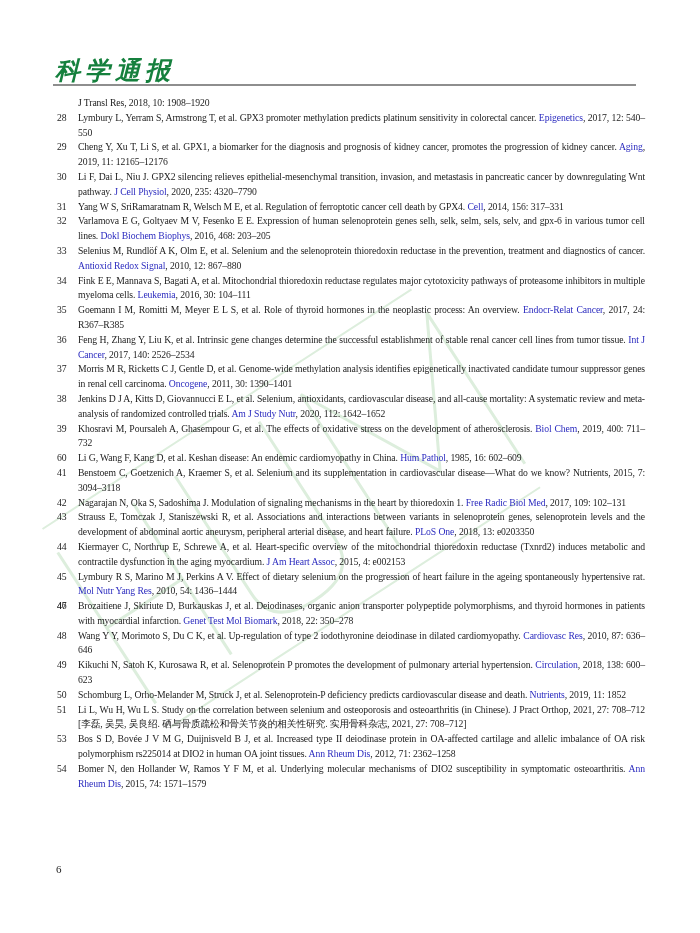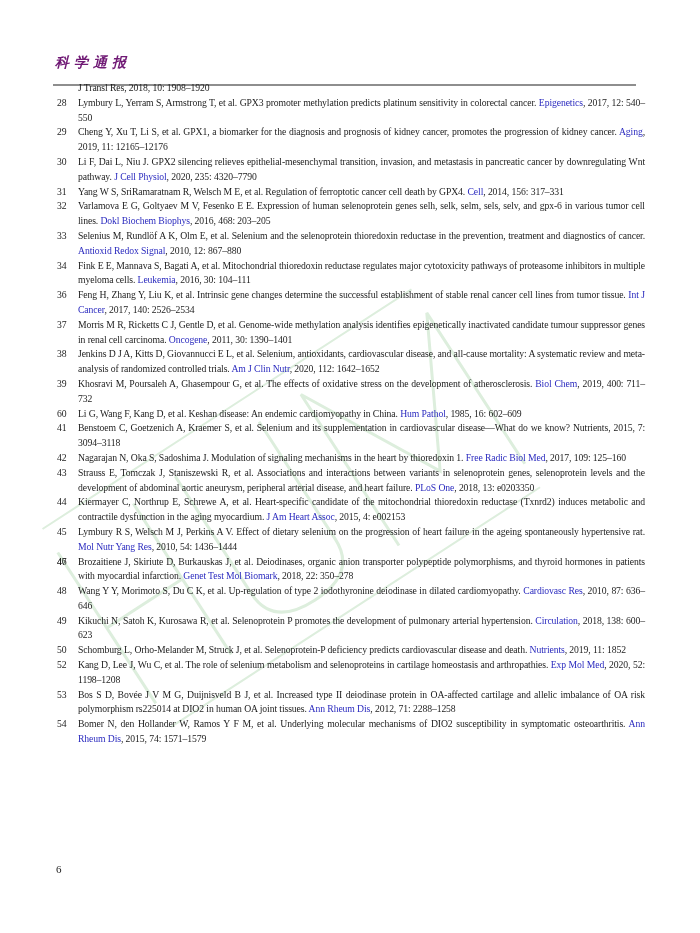--- a/index.html
+++ b/index.html
@@ -7,32 +7,32 @@
     width:700px;height:933px;
     background:#ffffff;
     font-family:"Liberation Serif", serif;
     position:relative;
     overflow:hidden;
   }
   .page{position:absolute;inset:0;background:#fff;}
   .watermark{position:absolute;left:0;top:0;pointer-events:none;}
   .logo{
     position:absolute;left:55px;top:54px;
-    font-size:14px;font-weight:bold;font-style:italic;
-    letter-spacing:5px;color:#701a75;
+    font-size:25px;font-weight:bold;font-style:italic;
+    letter-spacing:5px;color:#15803d;
     font-family:"Liberation Serif", serif;
     white-space:nowrap;
     text-align:right;
   }
   .rule{
     position:absolute;left:53px;top:84px;
     width:583px;height:2px;background:#8e8e8e;
   }
   main{
-    position:absolute;left:57px;top:81px;width:588px;
+    position:absolute;left:57px;top:96px;width:588px;
     font-size:9.7px;line-height:14.8px;letter-spacing:-0.1px;
     color:#1c1c1c;
   }
   .carry{padding-left:21px;}
   .ref{position:relative;padding-left:21px;text-align:justify;}
   .num{position:absolute;left:0;top:0;}
   .it{}
   .link{color:#2b2bbf;cursor:pointer;margin-top:8px;}
   .pagenum{
     position:absolute;left:56px;top:863px;
@@ -61,35 +61,36 @@
   <main>
     <div class="carry">J Transl Res, 2018, 10: 1908–1920</div>
     <div id="refs-container">
         <div class="ref"><span class="num">28</span><span>Lymbury L, Yerram S, Armstrong T, et al. </span><span class="it">GPX3</span><span> promoter methylation predicts platinum sensitivity in colorectal cancer. </span><span class="link">Epigenetics</span><span>, 2017, 12: 540–550</span></div>
         <div class="ref"><span class="num">29</span><span>Cheng Y, Xu T, Li S, et al. GPX1, a biomarker for the diagnosis and prognosis of kidney cancer, promotes the progression of kidney cancer. </span><span class="link">Aging</span><span>, 2019, 11: 12165–12176</span></div>
         <div class="ref"><span class="num">30</span><span>Li F, Dai L, Niu J. GPX2 silencing relieves epithelial-mesenchymal transition, invasion, and metastasis in pancreatic cancer by downregulating Wnt pathway. </span><span class="link">J Cell Physiol</span><span>, 2020, 235: 4320–7790</span></div>
         <div class="ref"><span class="num">31</span><span>Yang W S, SriRamaratnam R, Welsch M E, et al. Regulation of ferroptotic cancer cell death by GPX4. </span><span class="link">Cell</span><span>, 2014, 156: 317–331</span></div>
         <div class="ref"><span class="num">32</span><span>Varlamova E G, Goltyaev M V, Fesenko E E. Expression of human selenoprotein genes </span><span class="it">selh</span><span>, </span><span class="it">selk</span><span>, </span><span class="it">selm</span><span>, </span><span class="it">sels</span><span>, </span><span class="it">selv</span><span>, and </span><span class="it">gpx-6</span><span> in various tumor cell lines. </span><span class="link">Dokl Biochem Biophys</span><span>, 2016, 468: 203–205</span></div>
         <div class="ref"><span class="num">33</span><span>Selenius M, Rundlöf A K, Olm E, et al. Selenium and the selenoprotein thioredoxin reductase in the prevention, treatment and diagnostics of cancer. </span><span class="link">Antioxid Redox Signal</span><span>, 2010, 12: 867–880</span></div>
         <div class="ref"><span class="num">34</span><span>Fink E E, Mannava S, Bagati A, et al. Mitochondrial thioredoxin reductase regulates major cytotoxicity pathways of proteasome inhibitors in multiple myeloma cells. </span><span class="link">Leukemia</span><span>, 2016, 30: 104–111</span></div>
+        <div class="ref"><span class="num">35</span><span>Goemann I M, Romitti M, Meyer E L S, et al. Role of thyroid hormones in the neoplastic process: An overview. </span><span class="link">Endocr-Relat Cancer</span><span>, 2017, 24: R367–R385</span></div>
         <div class="ref"><span class="num">36</span><span>Feng H, Zhang Y, Liu K, et al. Intrinsic gene changes determine the successful establishment of stable renal cancer cell lines from tumor tissue. </span><span class="link">Int J Cancer</span><span>, 2017, 140: 2526–2534</span></div>
         <div class="ref"><span class="num">37</span><span>Morris M R, Ricketts C J, Gentle D, et al. Genome-wide methylation analysis identifies epigenetically inactivated candidate tumour suppressor genes in renal cell carcinoma. </span><span class="link">Oncogene</span><span>, 2011, 30: 1390–1401</span></div>
-        <div class="ref"><span class="num">38</span><span>Jenkins D J A, Kitts D, Giovannucci E L, et al. Selenium, antioxidants, cardiovascular disease, and all-cause mortality: A systematic review and meta-analysis of randomized controlled trials. </span><span class="link">Am J Clin Nutr</span><span>, 2020, 112: 1642–1652</span></div>
+        <div class="ref"><span class="num">38</span><span>Jenkins D J A, Kitts D, Giovannucci E L, et al. Selenium, antioxidants, cardiovascular disease, and all-cause mortality: A systematic review and meta-analysis of randomized controlled trials. </span><span class="link">Am J Study Nutr</span><span>, 2020, 112: 1642–1652</span></div>
         <div class="ref"><span class="num">39</span><span>Khosravi M, Poursaleh A, Ghasempour G, et al. The effects of oxidative stress on the development of atherosclerosis. </span><span class="link">Biol Chem</span><span>, 2019, 400: 711–732</span></div>
         <div class="ref"><span class="num">60</span><span>Li G, Wang F, Kang D, et al. Keshan disease: An endemic cardiomyopathy in China. </span><span class="link">Hum Pathol</span><span>, 1985, 16: 602–609</span></div>
         <div class="ref"><span class="num">41</span><span>Benstoem C, Goetzenich A, Kraemer S, et al. Selenium and its supplementation in cardiovascular disease—What do we know? Nutrients, 2015, 7: 3094–3118</span></div>
-        <div class="ref"><span class="num">42</span><span>Nagarajan N, Oka S, Sadoshima J. Modulation of signaling mechanisms in the heart by thioredoxin 1. </span><span class="link">Free Radic Biol Med</span><span>, 2017, 109: 125–160</span></div>
+        <div class="ref"><span class="num">42</span><span>Nagarajan N, Oka S, Sadoshima J. Modulation of signaling mechanisms in the heart by thioredoxin 1. </span><span class="link">Free Radic Biol Med</span><span>, 2017, 109: 102–131</span></div>
         <div class="ref"><span class="num">43</span><span>Strauss E, Tomczak J, Staniszewski R, et al. Associations and interactions between variants in selenoprotein genes, selenoprotein levels and the development of abdominal aortic aneurysm, peripheral arterial disease, and heart failure. </span><span class="link">PLoS One</span><span>, 2018, 13: e0203350</span></div>
-        <div class="ref"><span class="num">44</span><span>Kiermayer C, Northrup E, Schrewe A, et al. Heart-specific candidate of the mitochondrial thioredoxin reductase (</span><span class="it">Txnrd2</span><span>) induces metabolic and contractile dysfunction in the aging myocardium. </span><span class="link">J Am Heart Assoc</span><span>, 2015, 4: e002153</span></div>
-        <div class="ref"><span class="num">45</span><span>Lymbury R S, Welsch M J, Perkins A V. Effect of dietary selenium on the progression of heart failure in the ageing spontaneously hypertensive rat. </span><span class="link">Mol Nutr Yang Res</span><span>, 2010, 54: 1436–1444</span></div>
+        <div class="ref"><span class="num">44</span><span>Kiermayer C, Northrup E, Schrewe A, et al. Heart-specific overview of the mitochondrial thioredoxin reductase (</span><span class="it">Txnrd2</span><span>) induces metabolic and contractile dysfunction in the aging myocardium. </span><span class="link">J Am Heart Assoc</span><span>, 2015, 4: e002153</span></div>
+        <div class="ref"><span class="num">45</span><span>Lymbury R S, Marino M J, Perkins A V. Effect of dietary selenium on the progression of heart failure in the ageing spontaneously hypertensive rat. </span><span class="link">Mol Nutr Yang Res</span><span>, 2010, 54: 1436–1444</span></div>
         <div class="ref"><span class="num">46</span></div>
         <div class="ref"><span class="num">47</span><span>Brozaitiene J, Skiriute D, Burkauskas J, et al. Deiodinases, organic anion transporter polypeptide polymorphisms, and thyroid hormones in patients with myocardial infarction. </span><span class="link">Genet Test Mol Biomark</span><span>, 2018, 22: 350–278</span></div>
         <div class="ref"><span class="num">48</span><span>Wang Y Y, Morimoto S, Du C K, et al. Up-regulation of type 2 iodothyronine deiodinase in dilated cardiomyopathy. </span><span class="link">Cardiovasc Res</span><span>, 2010, 87: 636–646</span></div>
         <div class="ref"><span class="num">49</span><span>Kikuchi N, Satoh K, Kurosawa R, et al. Selenoprotein P promotes the development of pulmonary arterial hypertension. </span><span class="link">Circulation</span><span>, 2018, 138: 600–623</span></div>
         <div class="ref"><span class="num">50</span><span>Schomburg L, Orho-Melander M, Struck J, et al. Selenoprotein-P deficiency predicts cardiovascular disease and death. </span><span class="link">Nutrients</span><span>, 2019, 11: 1852</span></div>
-        <div class="ref"><span class="num">52</span><span>Kang D, Lee J, Wu C, et al. The role of selenium metabolism and selenoproteins in cartilage homeostasis and arthropathies. </span><span class="link">Exp Mol Med</span><span>, 2020, 52: 1198–1208</span></div>
-        <div class="ref"><span class="num">53</span><span>Bos S D, Bovée J V M G, Duijnisveld B J, et al. Increased type II deiodinase protein in OA-affected cartilage and allelic imbalance of OA risk polymorphism rs225014 at DIO2 in human OA joint tissues. </span><span class="link">Ann Rheum Dis</span><span>, 2012, 71: 2288–1258</span></div>
+        <div class="ref"><span class="num">51</span><span>Li L, Wu H, Wu L S. Study on the correlation between selenium and osteoporosis and osteoarthritis (in Chinese). J Pract Orthop, 2021, 27: 708–712 [李磊, 吴昊, 吴良绍. 硒与骨质疏松和骨关节炎的相关性研究. 实用骨科杂志, 2021, 27: 708–712]</span></div>
+        <div class="ref"><span class="num">53</span><span>Bos S D, Bovée J V M G, Duijnisveld B J, et al. Increased type II deiodinase protein in OA-affected cartilage and allelic imbalance of OA risk polymorphism rs225014 at DIO2 in human OA joint tissues. </span><span class="link">Ann Rheum Dis</span><span>, 2012, 71: 2362–1258</span></div>
         <div class="ref"><span class="num">54</span><span>Bomer N, den Hollander W, Ramos Y F M, et al. Underlying molecular mechanisms of </span><span class="it">DIO2</span><span> susceptibility in symptomatic osteoarthritis. </span><span class="link">Ann Rheum Dis</span><span>, 2015, 74: 1571–1579</span></div>
       </div>
   </main>
 
   <div class="pagenum">6</div>
 </div>
 
 </body></html>

